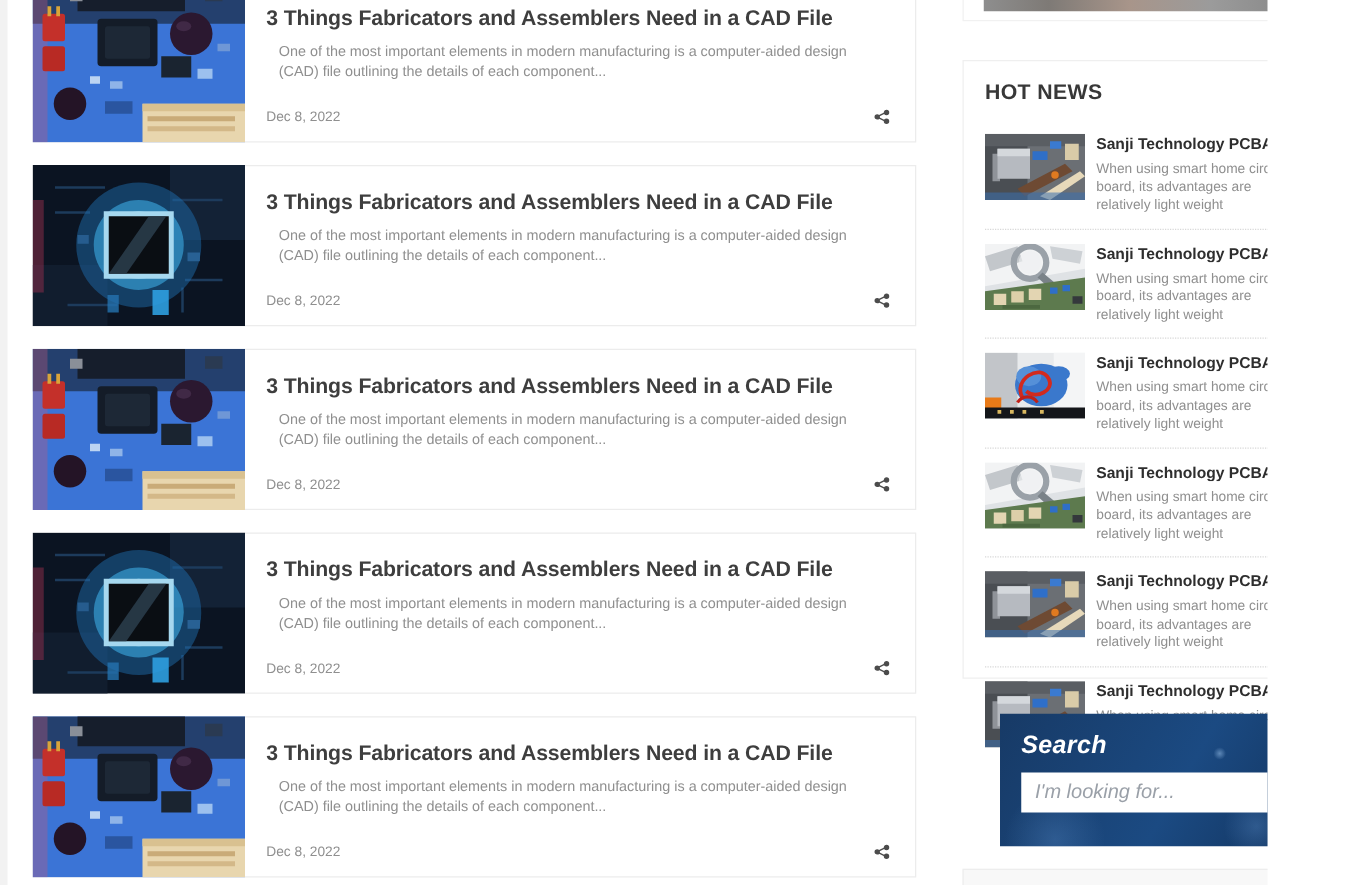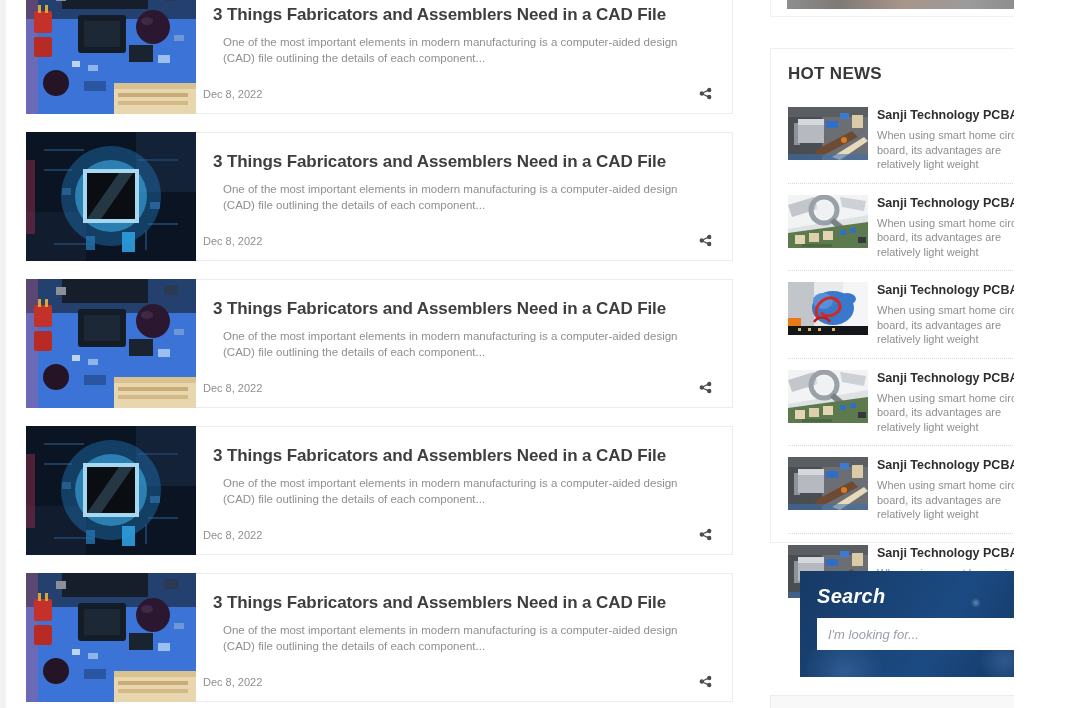--- a/index.html
+++ b/index.html
@@ -11,21 +11,21 @@
   .left-strip { position:absolute; left:0; top:0; width:6px; height:708px; background:#f2f2f2; }
 
   
   .articles { position:absolute; left:26px; top:-15px; width:707px; }
   .card { position:relative; height:129px; margin-bottom:18px; border:1px solid #ececec; background:#fff; display:flex; }
   .thumb { width:170px; height:129px; margin:-1px 0 -1px -1px; flex:none; overflow:hidden; }
   .thumb svg { display:block; width:100%; height:100%; }
   .card-body { flex:1; position:relative; padding:19px 20px 0 17px; }
   .card-body h2 { margin:0 0 9px; font-size:17px; font-weight:700; color:#3e3e3e; letter-spacing:-0.1px; }
   .card-body p { margin:10px; max-width:506px; font-size:11.5px; line-height:15.5px; color:#8f8f8f; }
-  .meta { position:absolute; left:7px; right:20px; bottom:13px; display:flex; justify-content:space-between; align-items:center; }
+  .meta { position:absolute; left:17px; right:20px; bottom:13px; display:flex; justify-content:space-between; align-items:center; }
   .date { font-size:11px; color:#8f8f8f; }
   .share-btn { cursor:pointer; line-height:0; }
 
   
   .widget-top { position:absolute; left:770px; top:-31px; width:293px; height:48px; border:1px solid #f1f1f1; background:#fff; }
   .widget-top-img { position:absolute; left:16px; right:16px; bottom:7px; height:34px;
     background:linear-gradient(90deg,#8e8e8e 0%,#7e7a76 20%,#a8958a 45%,#9b9b9b 70%,#858585 100%); }
 
   .hot-news { position:absolute; left:770px; top:48px; width:293px; height:495px; border:1px solid #efefef; background:#fff; padding:15px 17px; }
   .hn-head { display:flex; justify-content:space-between; align-items:baseline; margin-bottom:12px; }
@@ -45,21 +45,21 @@
       radial-gradient(circle 30px at 88% 22%, rgba(110,160,215,0.40), rgba(110,160,215,0) 100%),
       radial-gradient(circle 26px at 70% 85%, rgba(95,145,205,0.35), rgba(95,145,205,0) 100%),
       radial-gradient(circle 40px at 15% 95%, rgba(85,135,195,0.35), rgba(85,135,195,0) 100%),
       radial-gradient(circle 5px at 60% 30%, rgba(160,200,240,0.5), rgba(160,200,240,0) 100%),
       radial-gradient(circle 4px at 35% 70%, rgba(160,200,240,0.45), rgba(160,200,240,0) 100%),
       linear-gradient(120deg,#173a66 0%,#1b4a82 50%,#0f2c52 100%);
   }
   .search-panel h3 { margin:2px 0 10px; font-size:20px; font-style:italic; font-weight:800; color:#ffffff; letter-spacing:0.3px; }
   .search-row { display:flex; gap:6px; }
   .search-row input { flex:1; height:32px; border:none; padding:12px 11px; font-family:"Liberation Sans",sans-serif;
-    font-size:13px; font-style:italic; color:#333; outline:none; }
+    font-size:16px; font-style:italic; color:#333; outline:none; }
   .search-row input::placeholder { color:#9aa0a8; font-style:italic; }
   .search-row button { width:74px; height:32px; border:none; background:#1878be; color:#fff; cursor:pointer;
     font-family:"Liberation Sans",sans-serif; font-size:12px; font-style:italic; font-weight:700; }
 
   .widget-bottom { position:absolute; left:770px; top:695px; width:293px; height:40px; background:#f8f8f8; border:1px solid #ededed; }
 </style>
 </head>
 <body>
 
 <svg width="0" height="0" style="position:absolute" aria-hidden="true">

